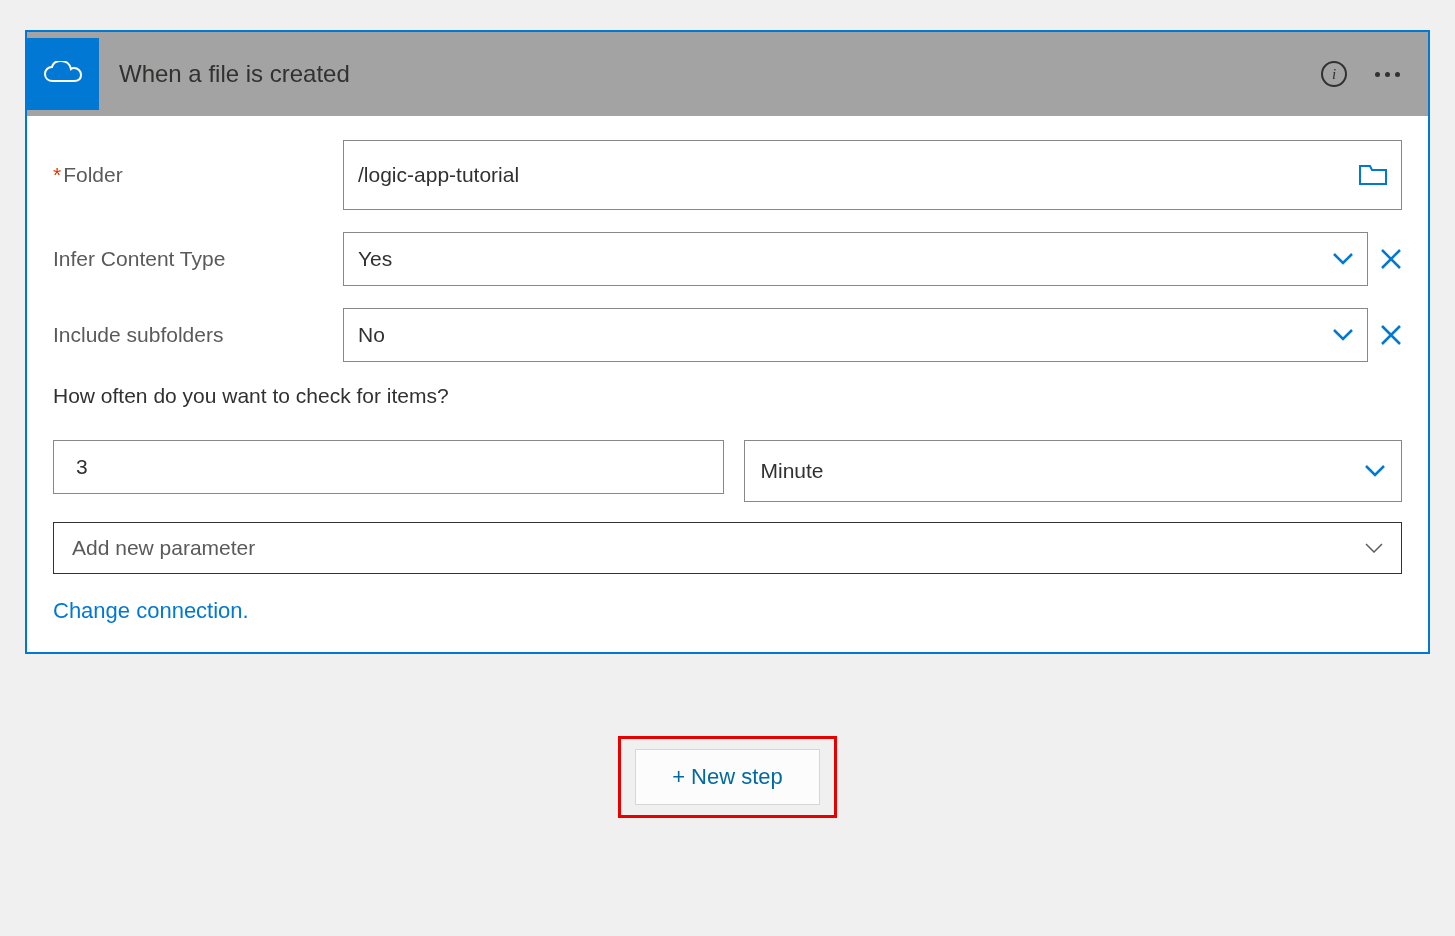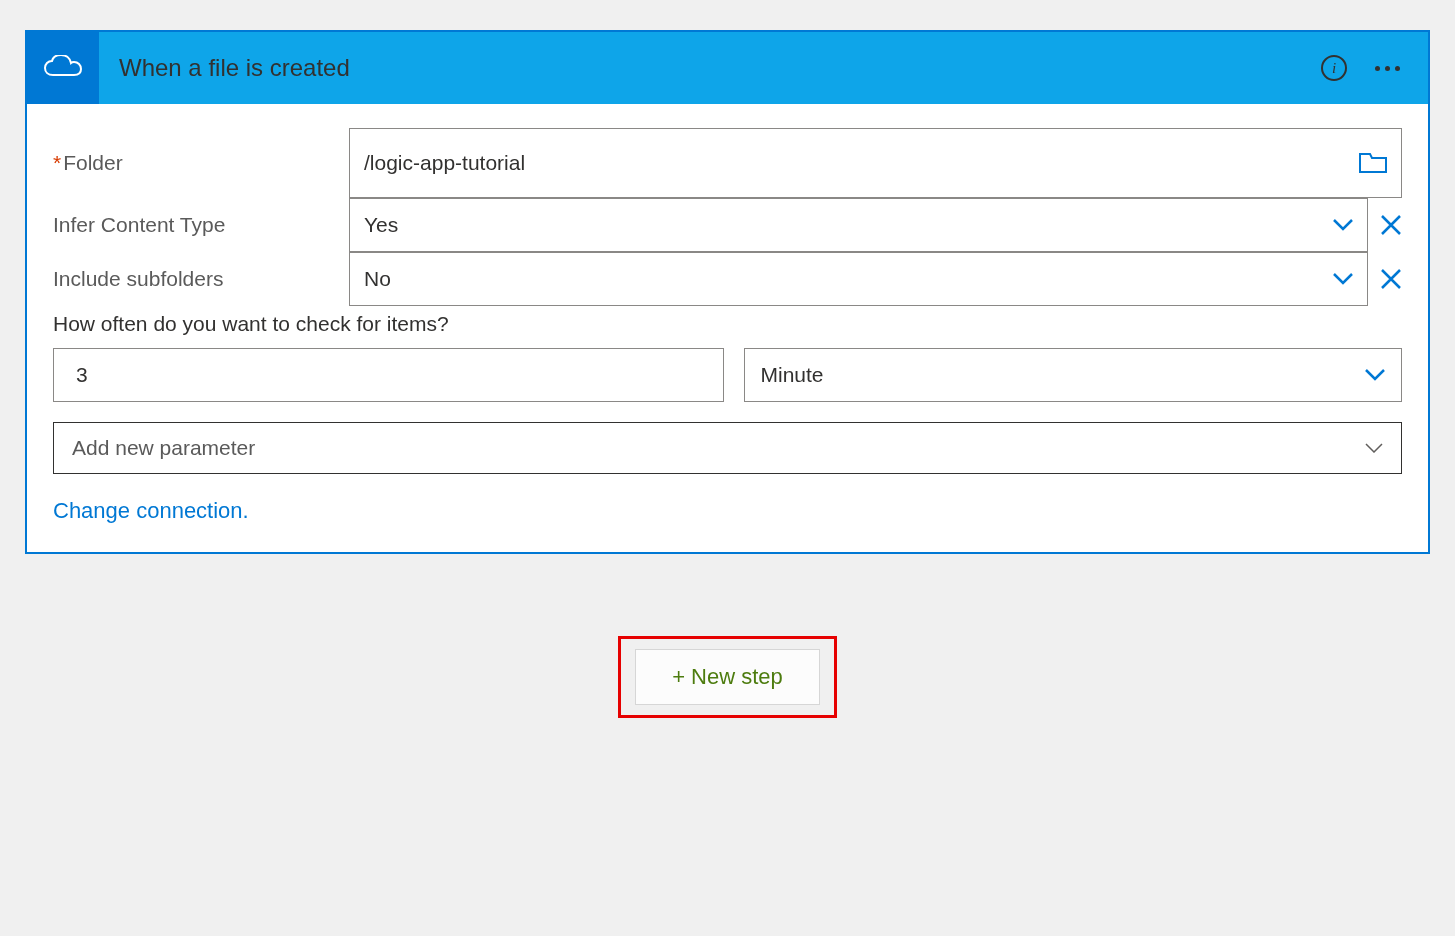--- a/index.html
+++ b/index.html
@@ -14,22 +14,22 @@
       font-size: 16px;
     }
     .card {
       background: #fff;
       border: 2px solid #0078d4;
       width: 100%;
     }
     .card-header {
       display: flex;
       align-items: center;
-      background: #0ea5e9;
-      height: 72px;
+      background: #a3a3a3;
+      height: 84px;
     }
     .card-header-icon {
       width: 72px;
       height: 72px;
       background: #0078d4;
       display: flex;
       align-items: center;
       justify-content: center;
       flex-shrink: 0;
     }
@@ -71,21 +71,21 @@
       height: 5px;
       background: #323130;
       border-radius: 50%;
     }
     .card-body {
       padding: 24px 26px 28px 26px;
     }
     .form-row {
       display: flex;
       align-items: center;
-      gap: 6px;
+      margin-bottom: 22px;
     }
     .form-label {
       width: 290px;
       flex-shrink: 0;
       font-size: 21px;
       color: #5a5a5a;
     }
     .required-asterisk {
       color: #d83b01;
       margin-right: 2px;
@@ -143,40 +143,40 @@
     }
     .close-x {
       width: 22px;
       height: 22px;
       cursor: pointer;
       flex-shrink: 0;
     }
     .section-label {
       font-size: 21px;
       color: #323130;
-      margin-bottom: 12px;
+      margin-bottom: 32px;
       margin-top: 6px;
     }
     .interval-row {
       display: flex;
       gap: 20px;
       margin-bottom: 20px;
     }
     .interval-input {
       flex: 1;
       height: 54px;
       border: 1px solid #8a8886;
       padding: 0 22px;
       font-size: 21px;
       color: #323130;
       font-family: inherit;
     }
     .interval-dropdown {
       flex: 1;
-      height: 54px;
+      height: 62px;
       border: 1px solid #8a8886;
       padding: 0 16px;
       font-size: 21px;
       color: #323130;
       display: flex;
       align-items: center;
       justify-content: space-between;
       cursor: pointer;
       background: #fff;
     }
@@ -210,21 +210,21 @@
     }
     .new-step-highlight {
       border: 3px solid #e60000;
       padding: 10px 14px;
     }
     .new-step-button {
       background: #fcfcfc;
       border: 1px solid #d6d6d6;
       padding: 14px 36px;
       font-size: 22px;
-      color: #4d7c0f;
+      color: #0369a1;
       cursor: pointer;
       font-family: inherit;
     }
   </style>
 </head>
 <body>
 
 <div class="card">
   <div class="card-header">
     <div class="card-header-icon">

